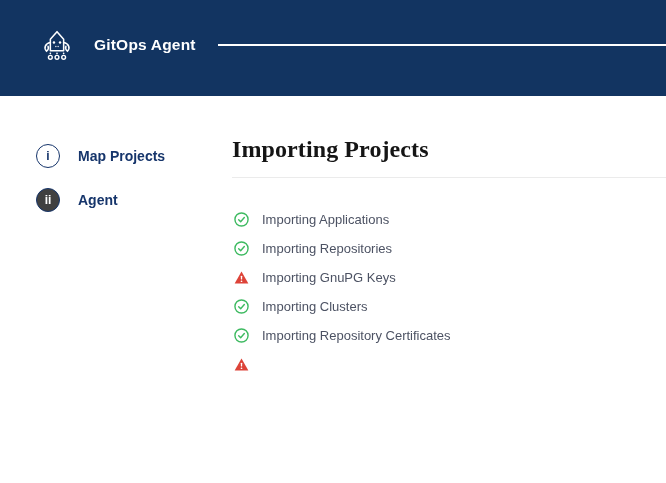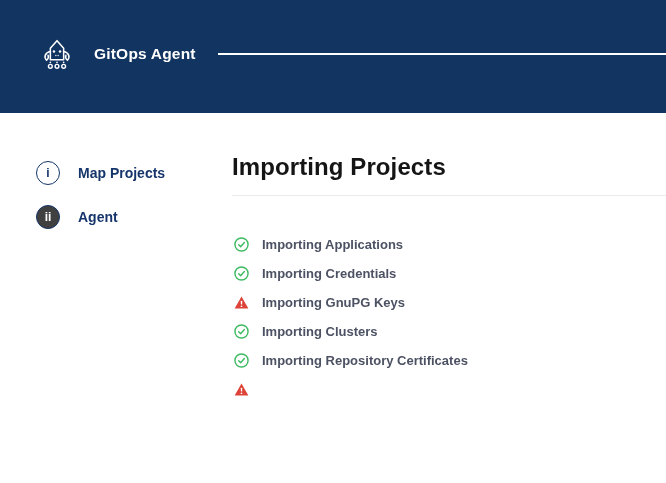--- a/index.html
+++ b/index.html
@@ -5,21 +5,21 @@
   * { margin: 0; padding: 0; box-sizing: border-box; }
   html, body {
     width: 666px; height: 483px;
     background: #ffffff;
     font-family: "Liberation Sans", sans-serif;
     overflow: hidden;
   }
 
   
   .app-header {
-    height: 113px;
+    height: 96px;
     background: #123461;
     display: flex;
     align-items: center;
     padding: 0 0 6px 38px;
   }
   .logo { width: 38px; height: 40px; flex: 0 0 auto; color: #ffffff; }
   .app-title {
     color: #ffffff;
     font-size: 15.5px;
     font-weight: 600;
@@ -72,36 +72,35 @@
     font-size: 14px;
     font-weight: 600;
   }
 
   
   .page-title {
     font-size: 24px;
     font-weight: 700;
     color: #151515;
     letter-spacing: 0.1px;
+    font-family: Liberation Serif, serif;
   }
   .title-rule {
     border: none;
     border-top: 1px solid #ebebeb;
     margin-top: 14px;
   }
   .status-list {
     list-style: none;
     margin-top: 34px;
     padding-left: 2px;
   }
   .status-row {
     display: flex;
-    align-items: center;
     height: 29px;
-    font-weight: bold;
   }
   .status-row .icon {
     width: 15px; height: 15px;
     display: none;
     align-items: center;
     justify-content: center;
     flex: 0 0 auto;
   }
   .status-row .icon svg { width: 15px; height: 15px; display: block; }
   .status-row.success .icon.success { display: inline-flex; color: #3eba61; }
@@ -165,21 +164,21 @@
     <span class="row-label">Importing Applications</span>
   </li>
         <li class="status-row success">
     <span class="icon success">
       <svg viewBox="0 0 16 16" fill="none" stroke="currentColor" stroke-width="1.5">
         <circle cx="8" cy="8" r="7"></circle>
         <path d="M5 8.3 L7.1 10.4 L11 5.9" stroke-linecap="round" stroke-linejoin="round"></path>
       </svg>
     </span>
 
-    <span class="row-label">Importing Credentials</span>
+    <span class="row-label">Importing Repositories</span>
   </li>
         <li class="status-row error">
 
     <span class="icon error">
       <svg viewBox="0 0 16 16">
         <path d="M8 1.6 L15.3 14.3 L0.7 14.3 Z" fill="currentColor"></path>
         <rect x="7.3" y="6" width="1.4" height="4.2" rx="0.7" fill="#ffffff"></rect>
         <circle cx="8" cy="12" r="0.9" fill="#ffffff"></circle>
       </svg>
     </span>

